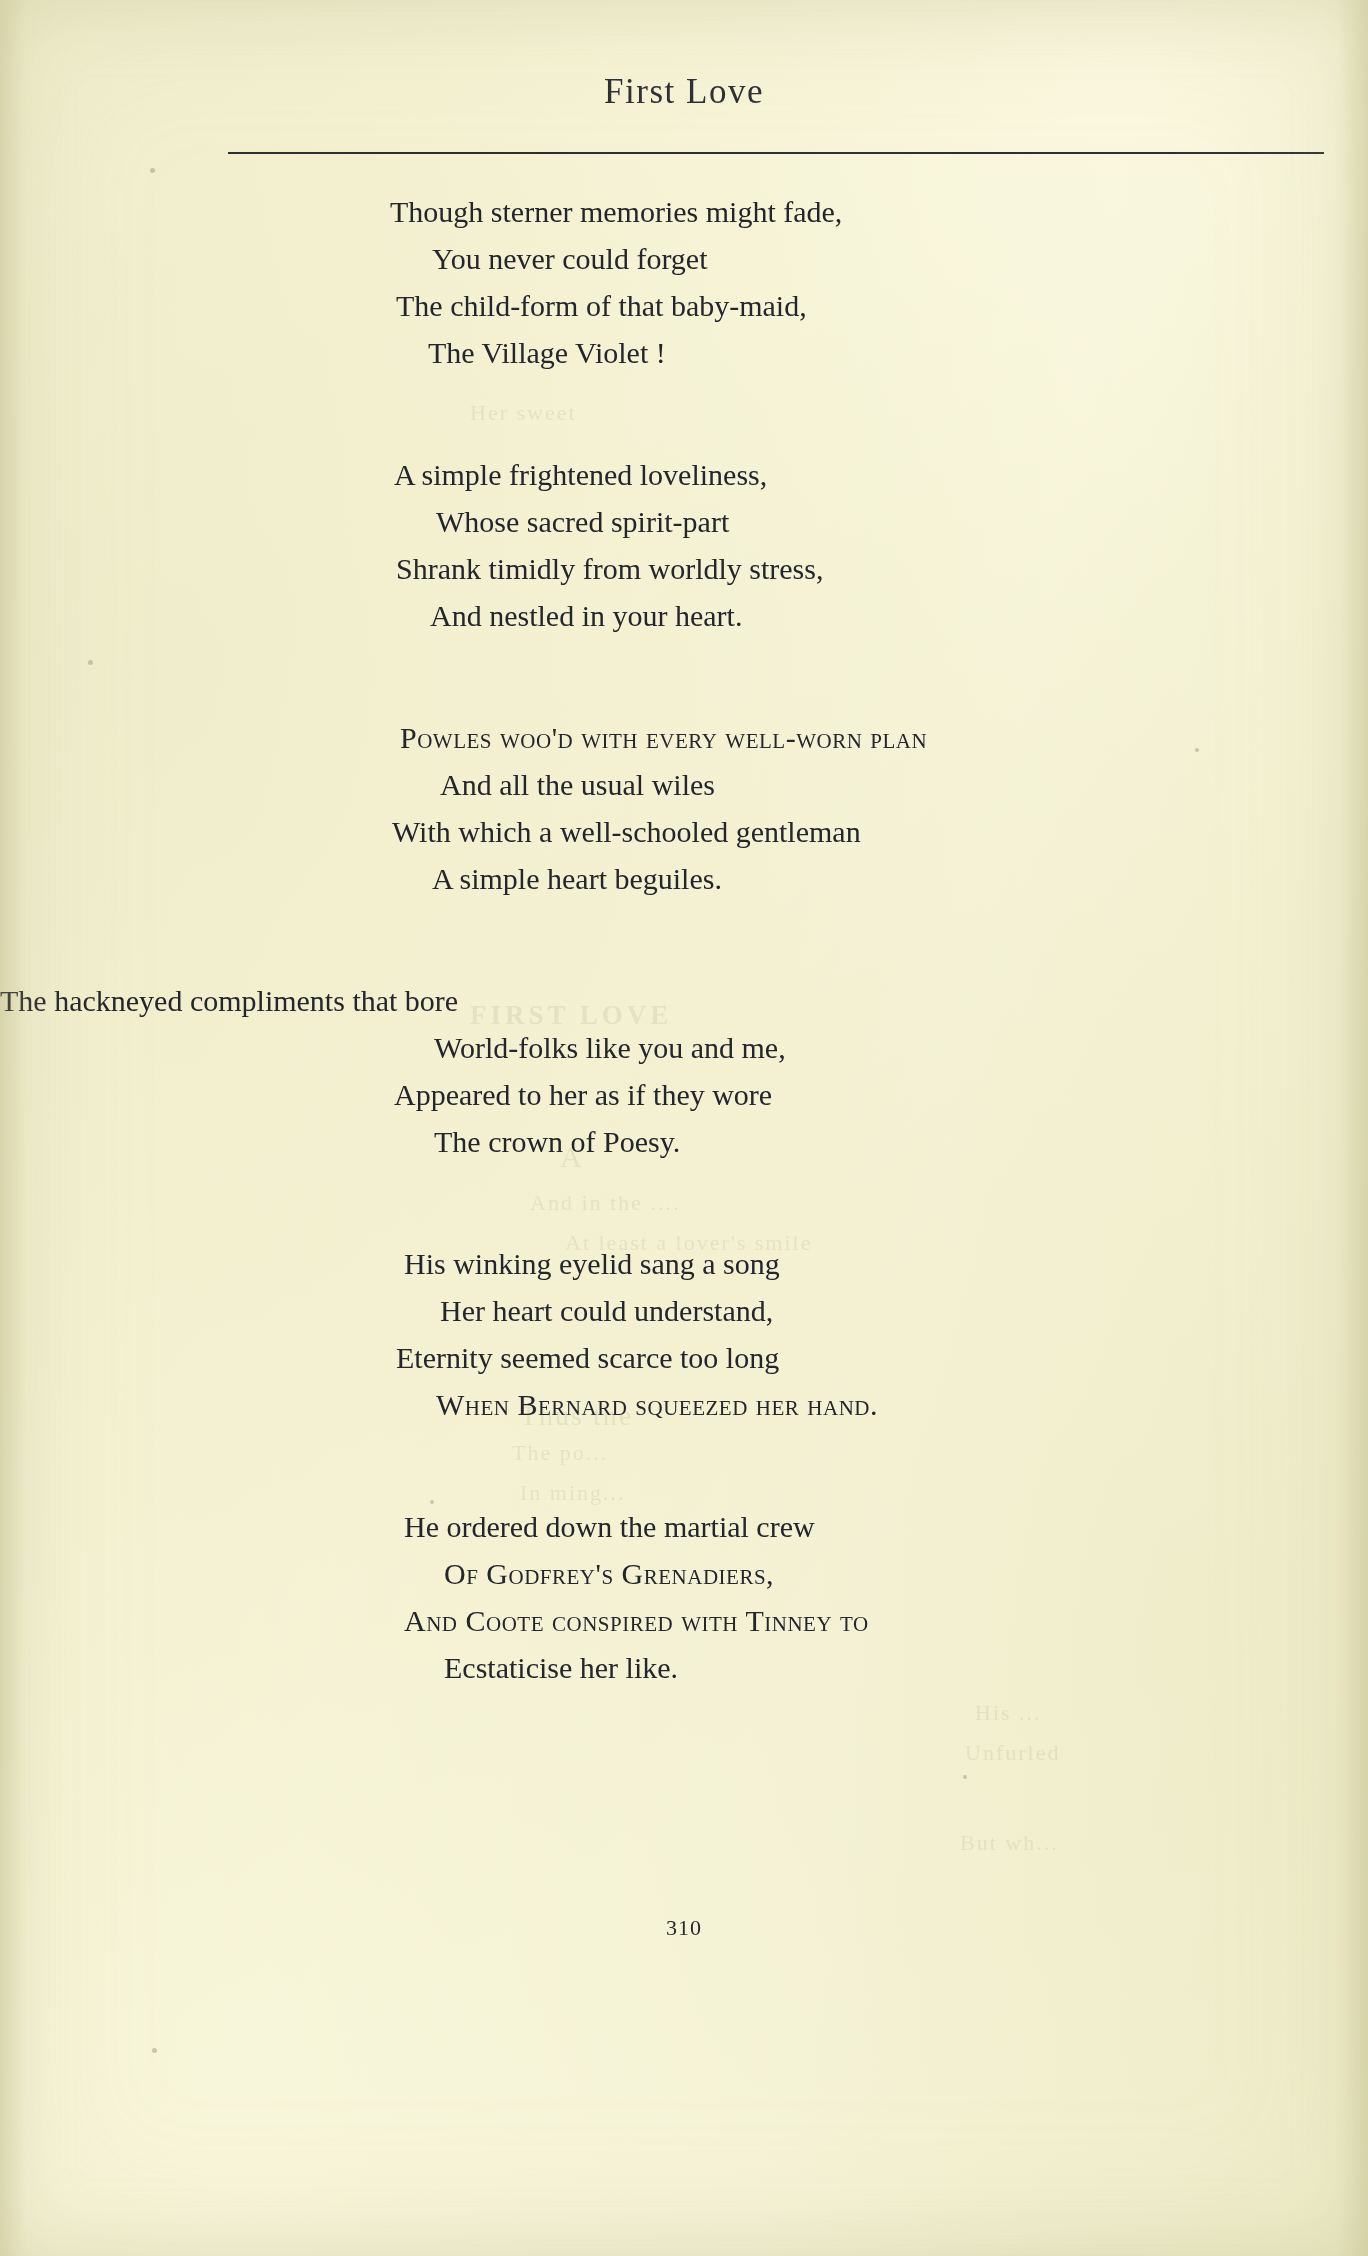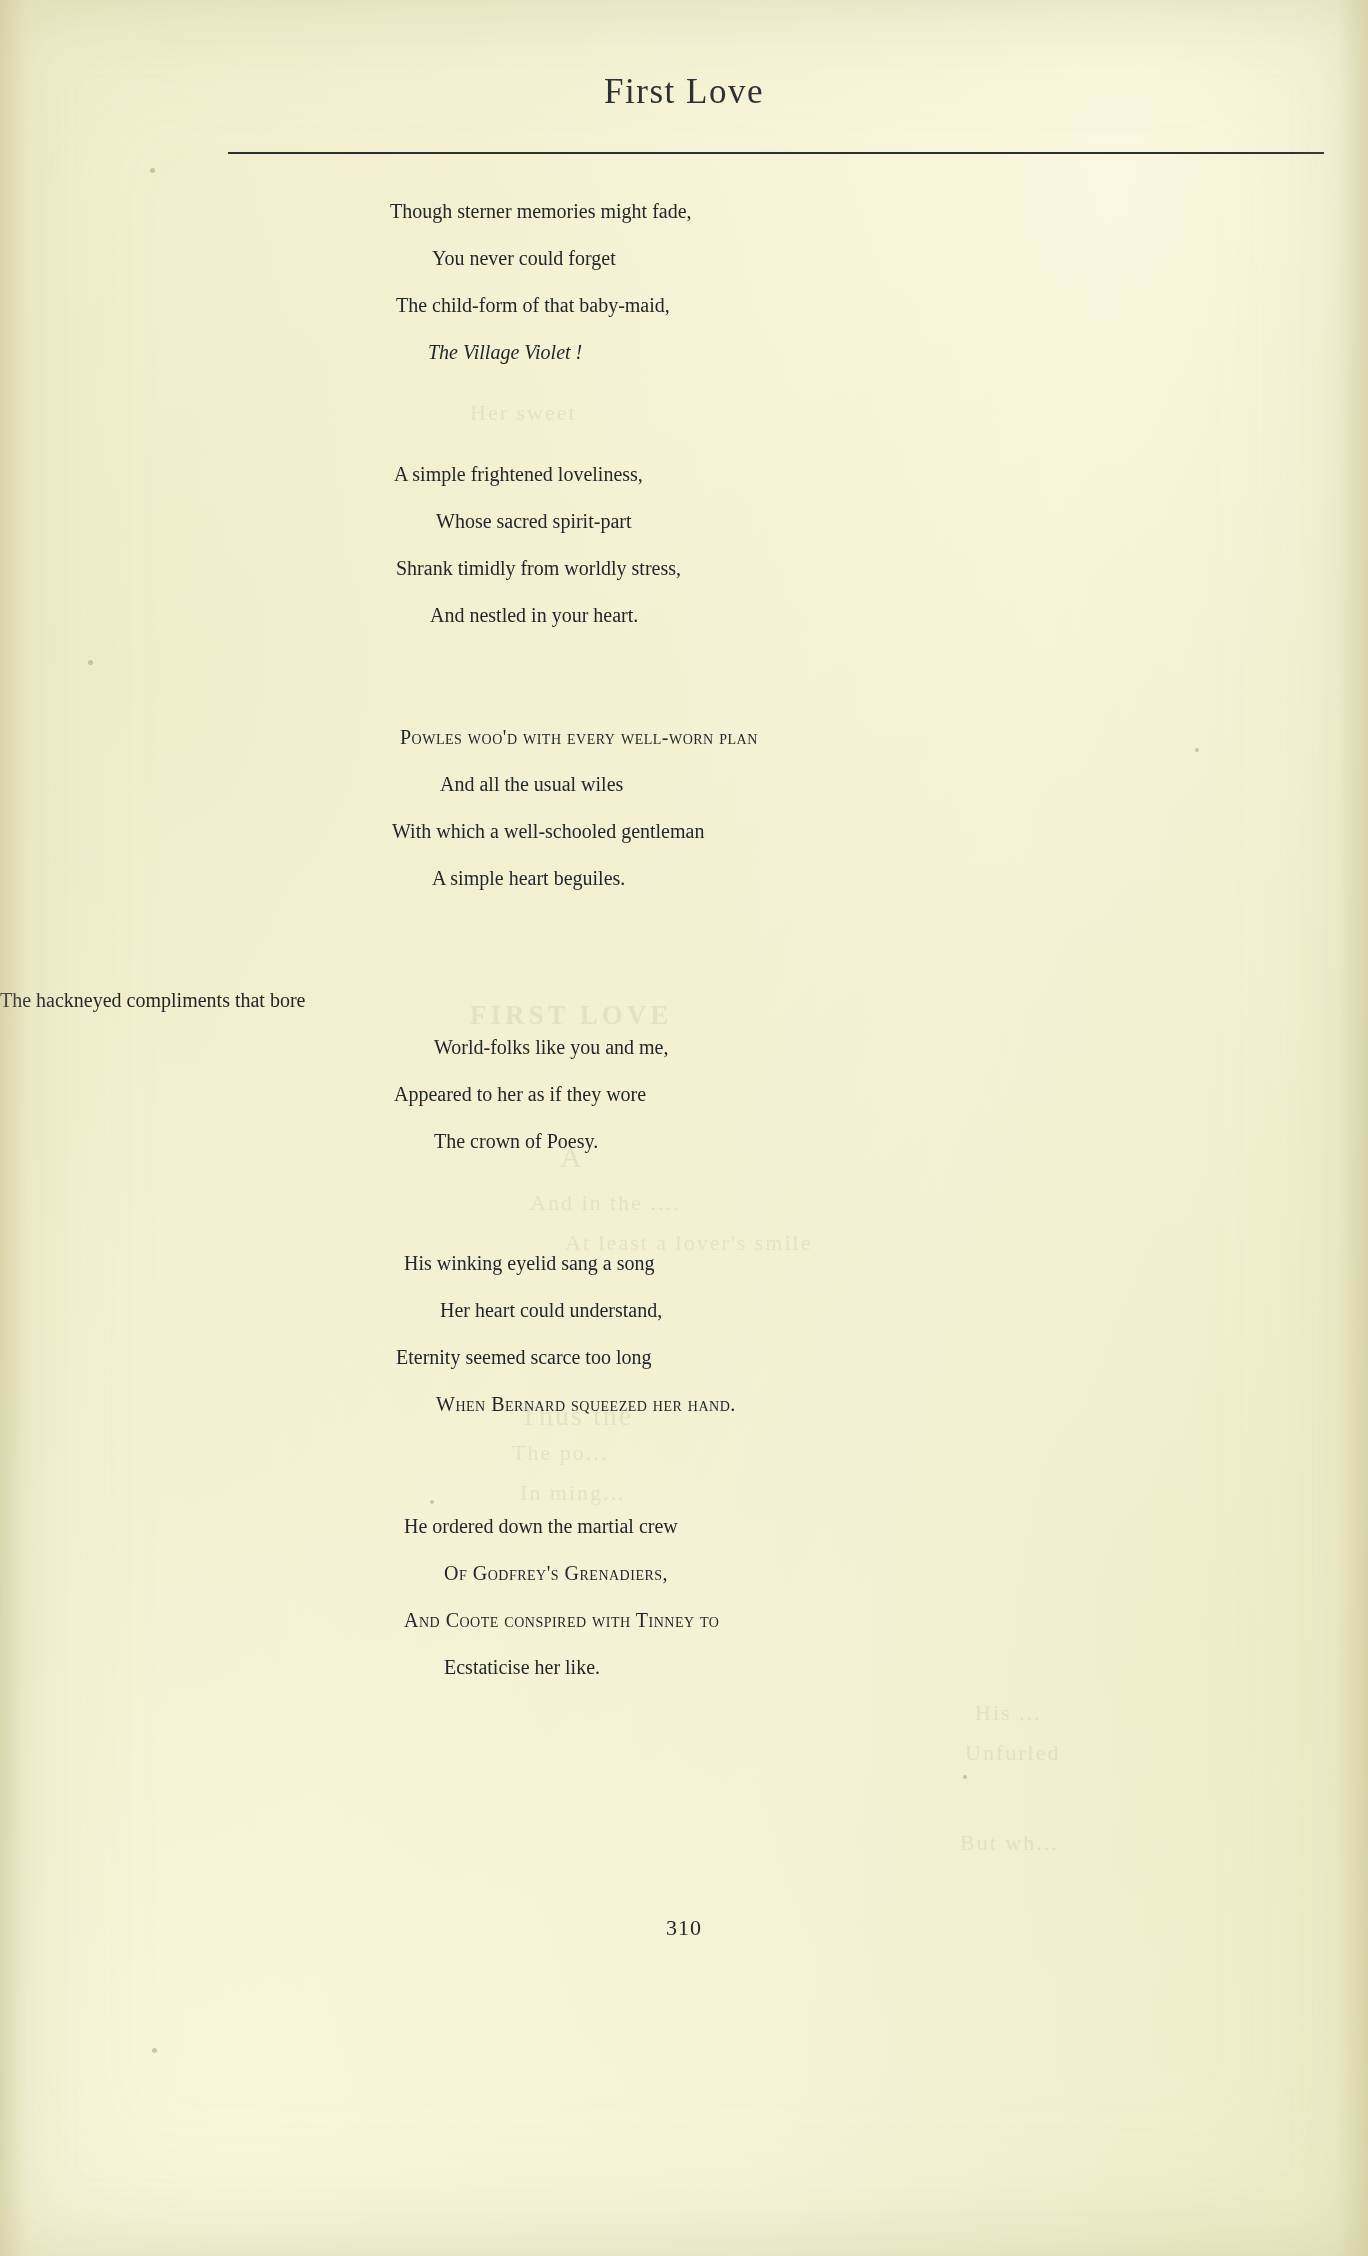--- a/index.html
+++ b/index.html
@@ -96,21 +96,21 @@
     width: 1096px;
     height: 2px;
     background: #2e3134;
   }
   .poem {
     position: absolute;
     left: 0;
     right: 0;
     top: 188px;
     color: #23262a;
-    font-size: 20px;
+    font-size: 30px;
     line-height: 47px;
   }
   .stanza {
     margin: 0 0 75px 0;
   }
   .line {
     white-space: pre;
     text-align: left;
   }
   .sc {
@@ -157,21 +157,21 @@
 
   <div class="heading">First Love</div>
   <div class="rule"></div>
 
   <div class="poem">
 
     <div class="stanza">
       <div class="line" style="padding-left:390px;">Though sterner memories might fade,</div>
       <div class="line" style="padding-left:432px;">You never could forget</div>
       <div class="line" style="padding-left:396px;">The child-form of that baby-maid,</div>
-      <div class="line" style="padding-left:428px;font-style:italic;">The Village Violet !</div>
+      <div class="line" style="padding-left:428px;">The Village Violet !</div>
     </div>
 
     <div class="stanza">
       <div class="line" style="padding-left:394px;">A simple frightened loveliness,</div>
       <div class="line" style="padding-left:436px;">Whose sacred spirit-part</div>
       <div class="line" style="padding-left:396px;">Shrank timidly from worldly stress,</div>
       <div class="line" style="padding-left:430px;">And nestled in your heart.</div>
     </div>
 
     <div class="stanza">

